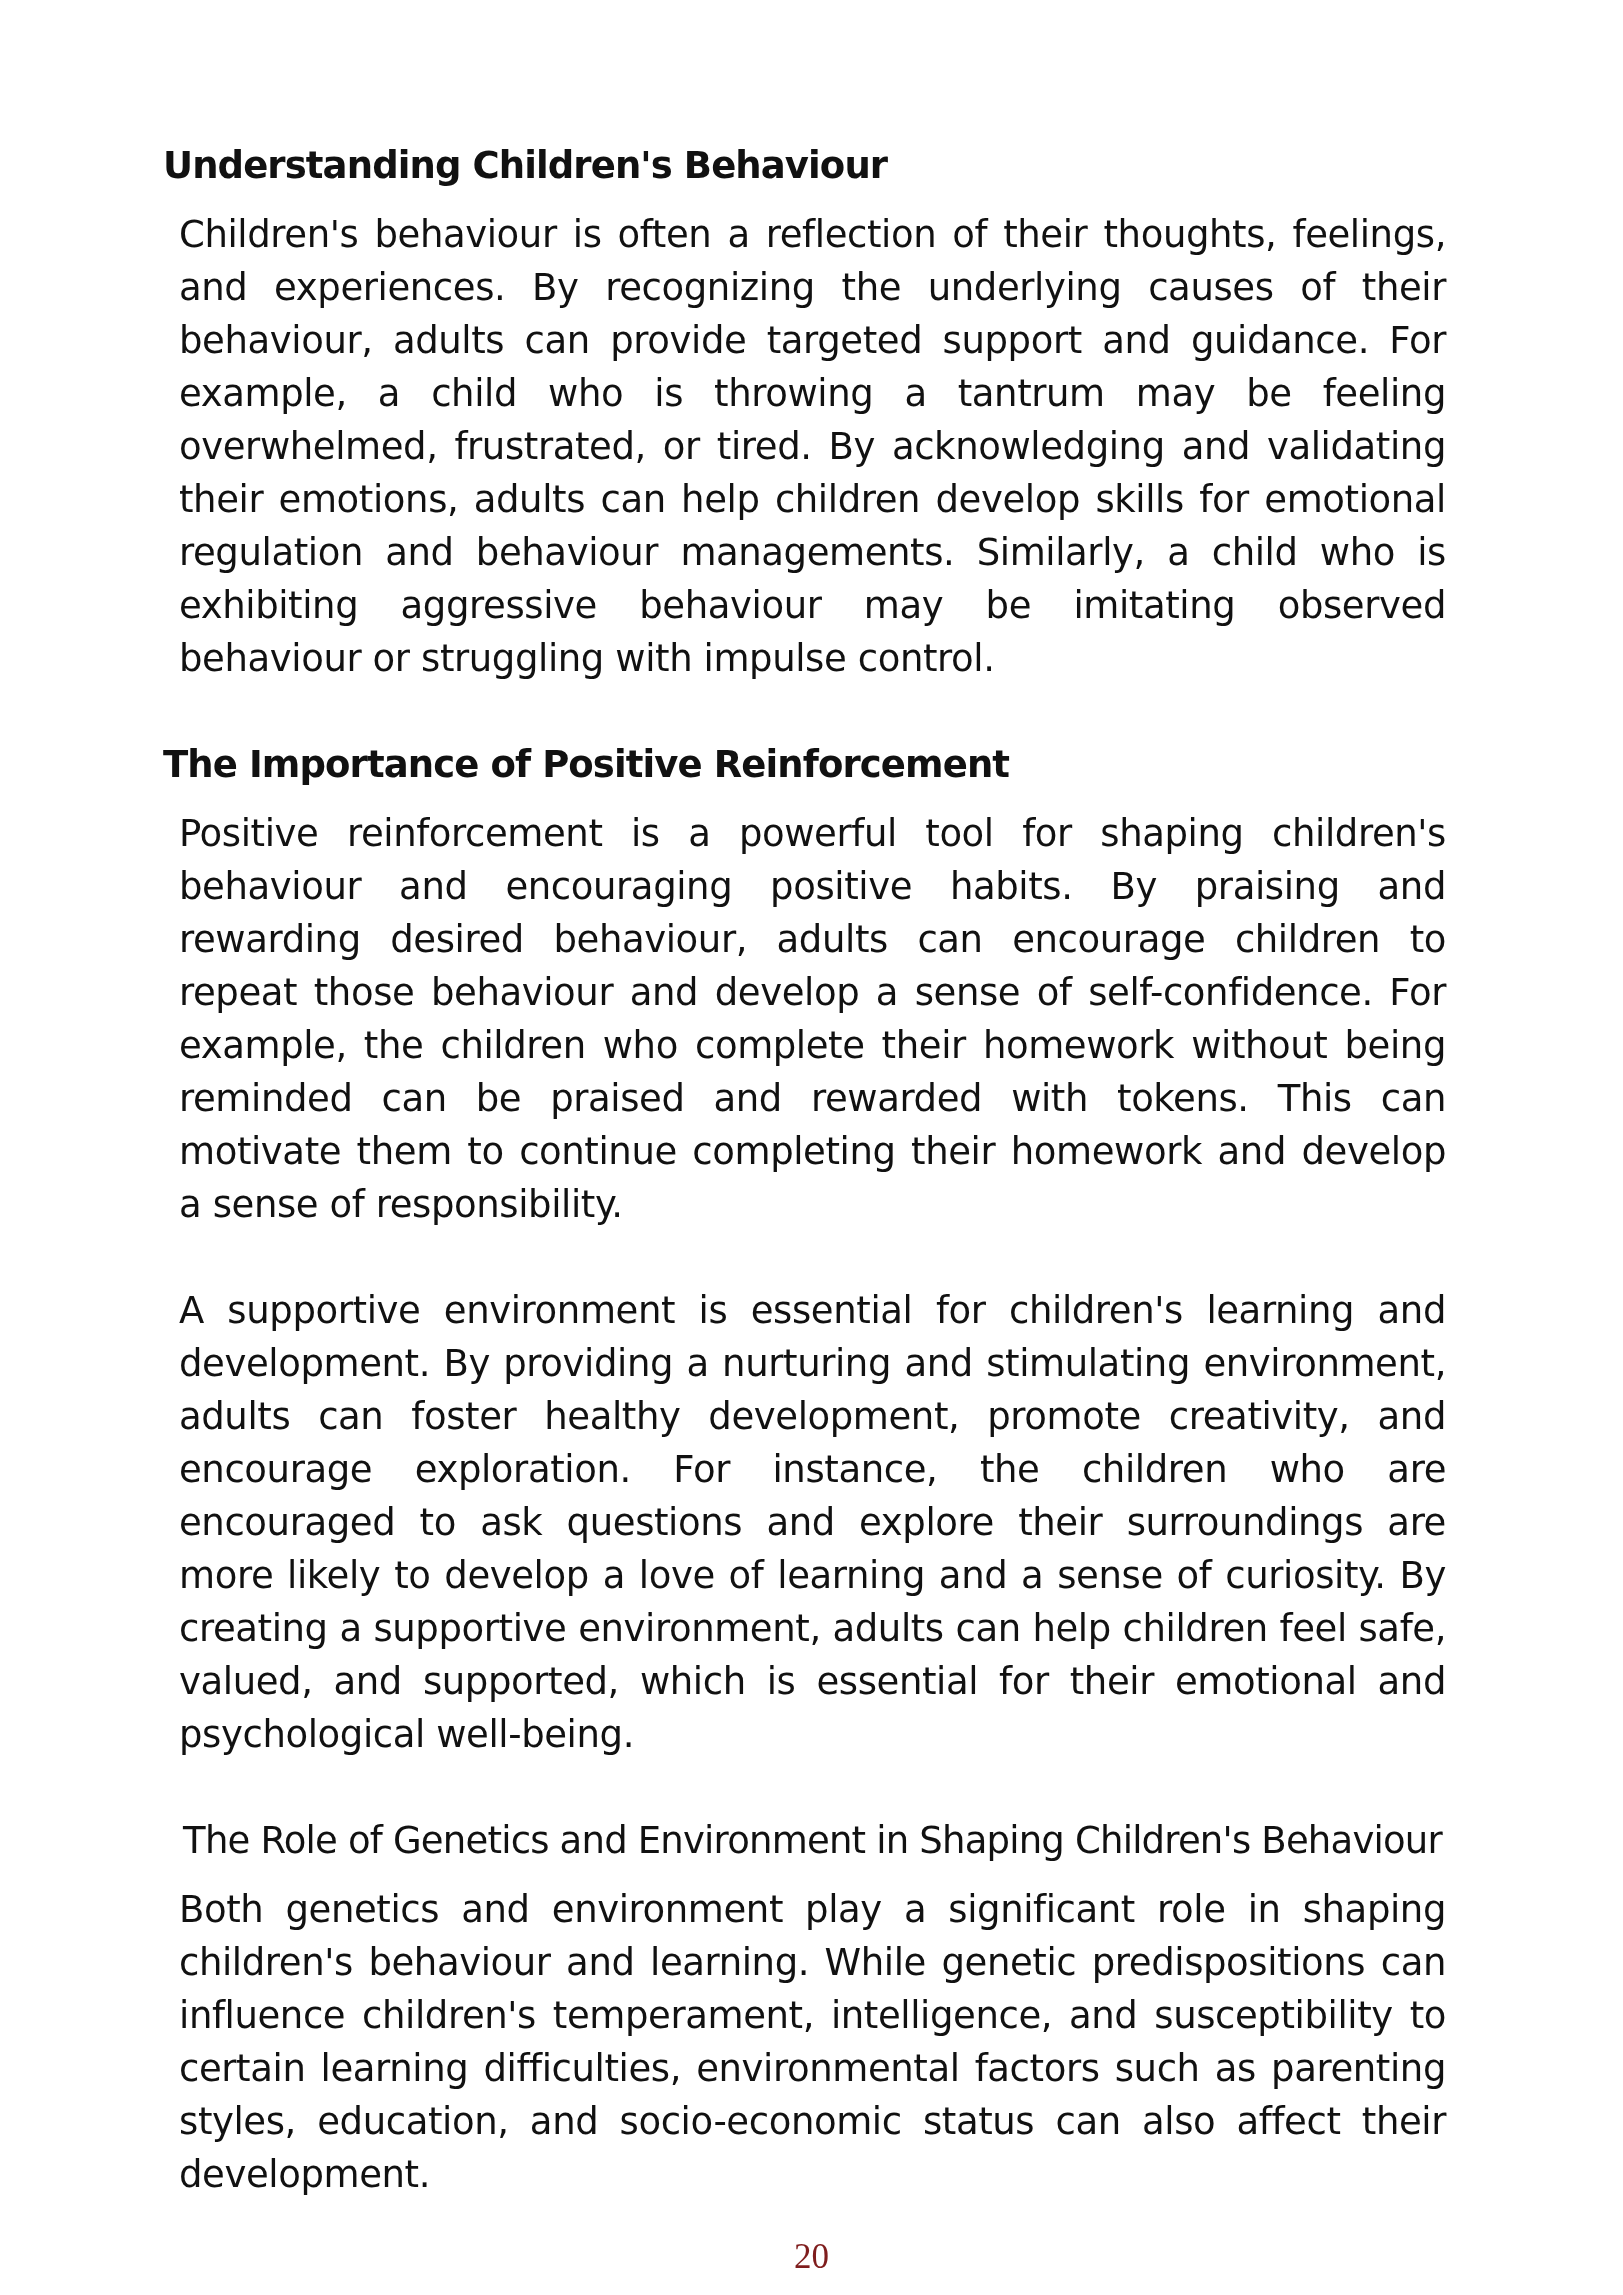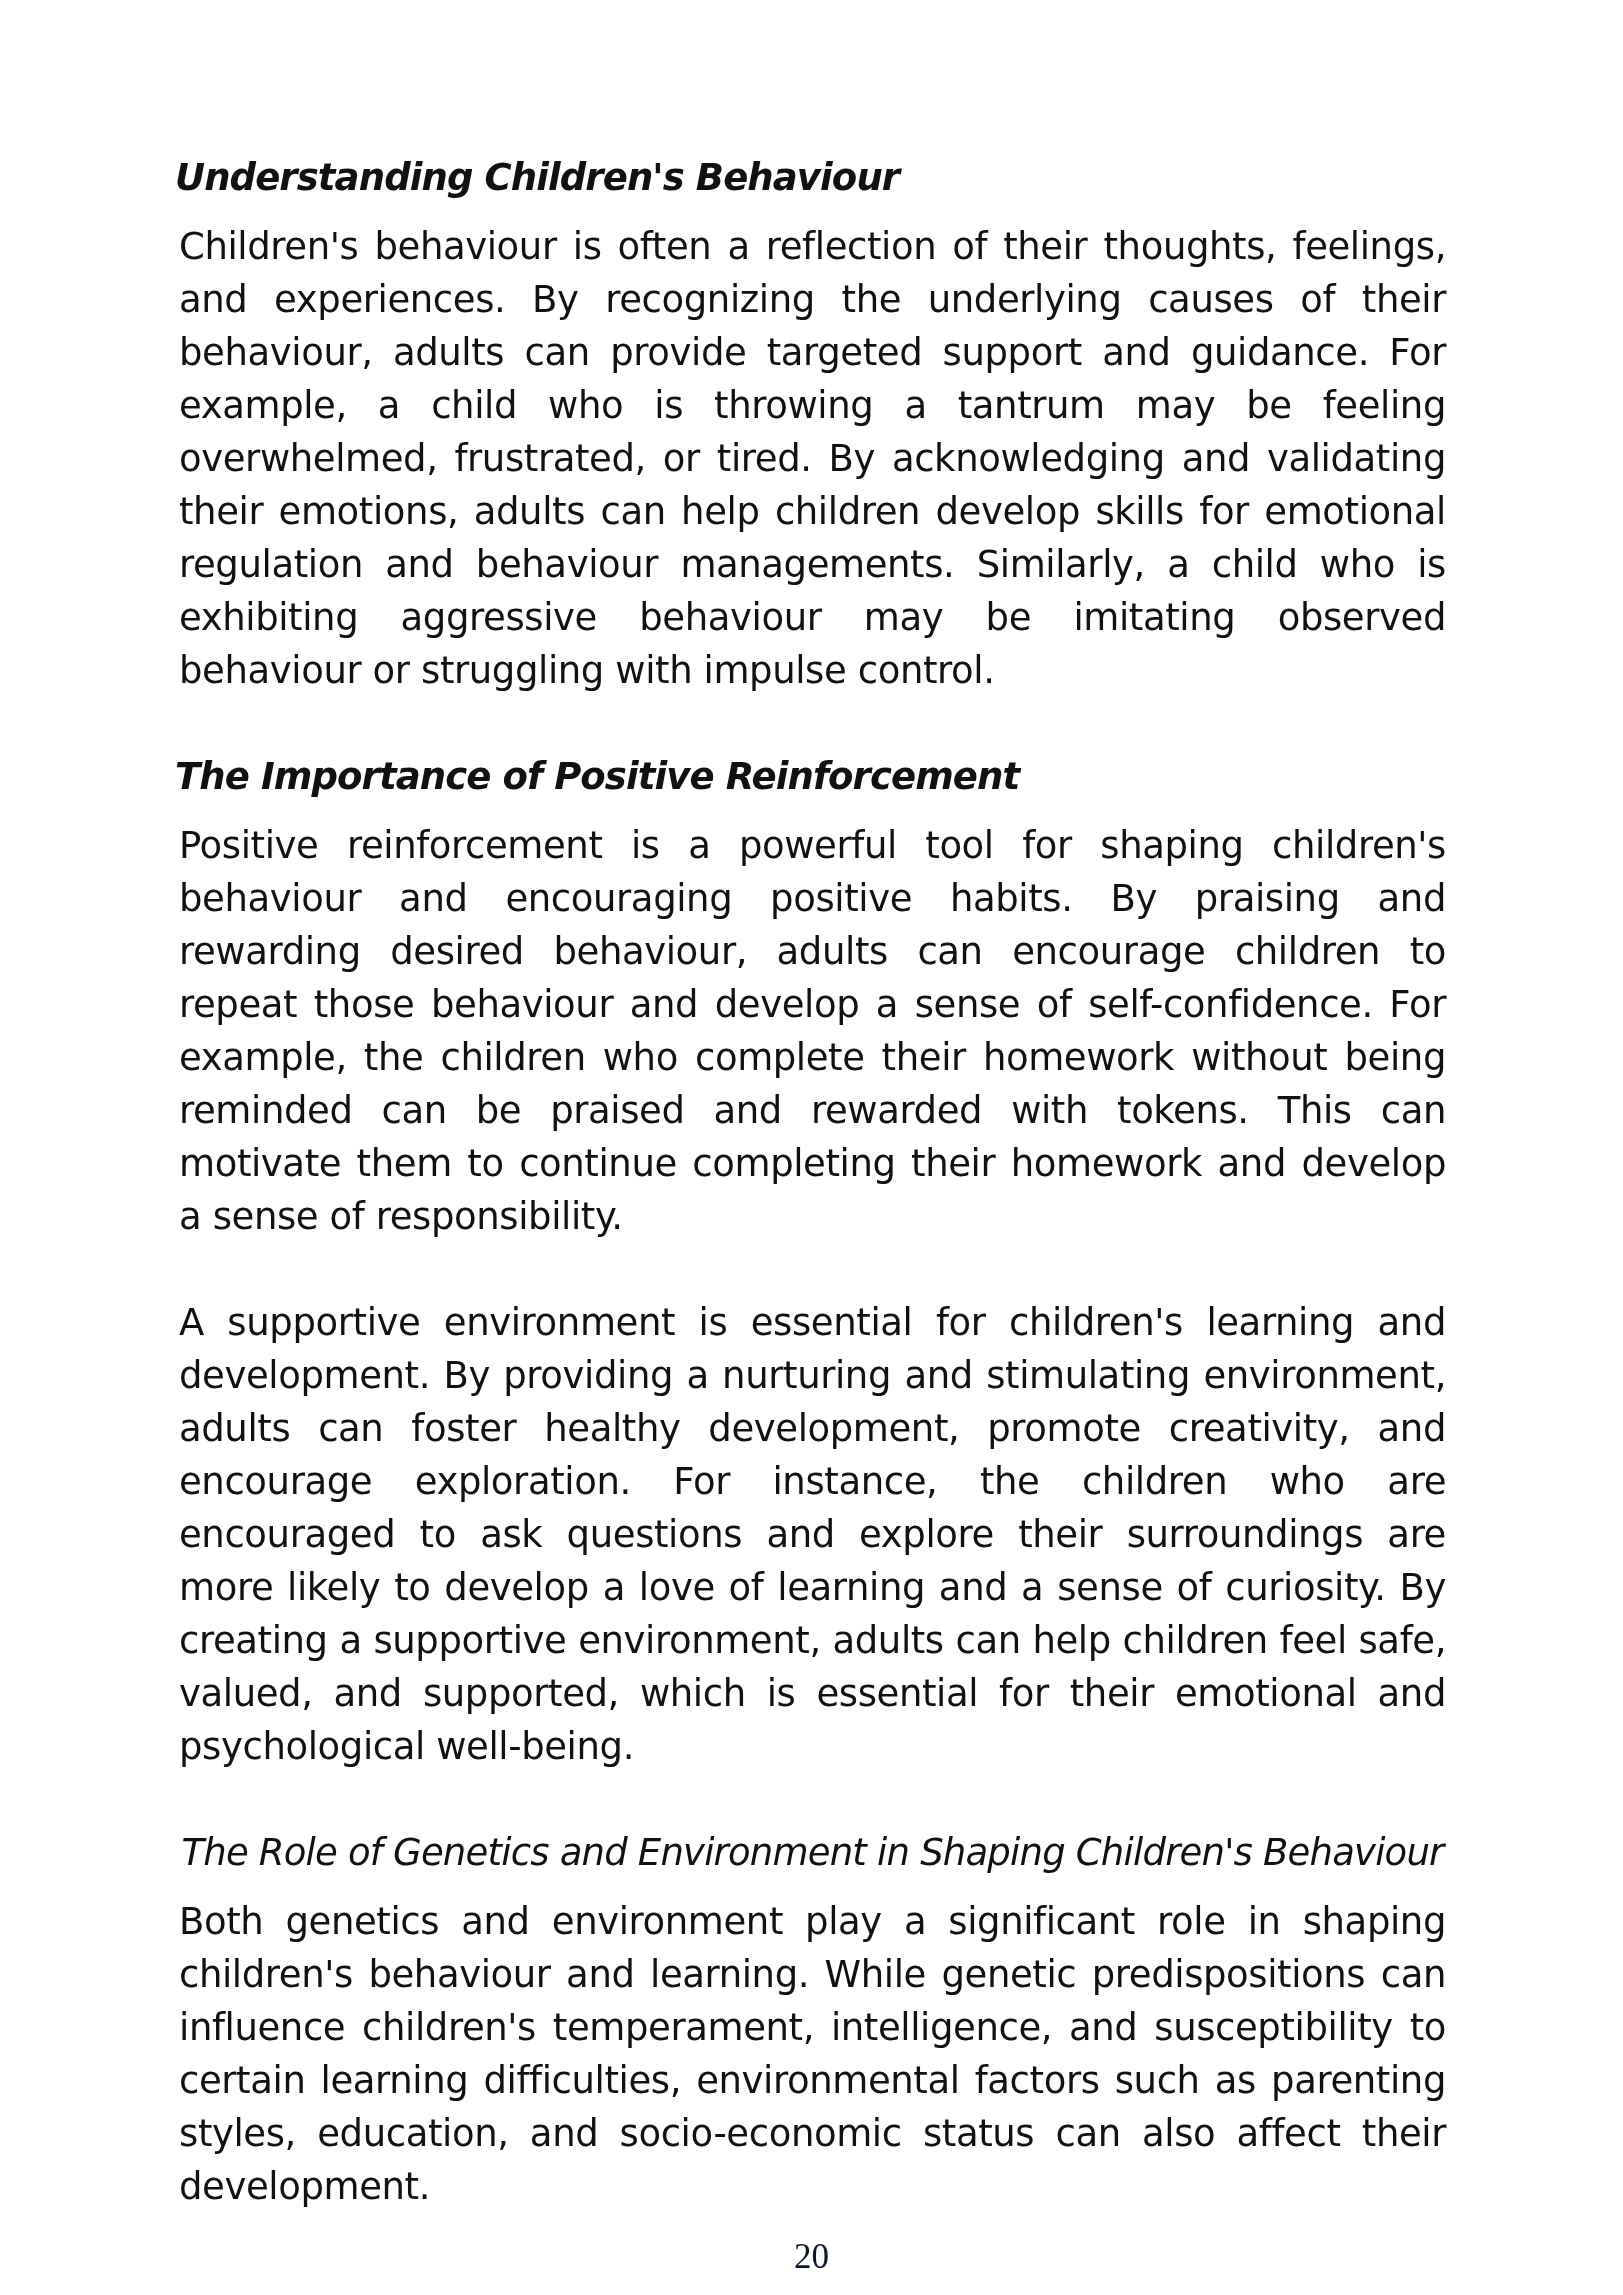--- a/index.html
+++ b/index.html
@@ -9,40 +9,39 @@
     left: 163px;
     top: 139px;
     width: 1299px;
     color: #111111;
     font-family: "DejaVu Sans", sans-serif;
     font-size: 37px;
     line-height: 53px;
   }
   .heading {
     font-weight: bold;
-    margin: 12px;
+    margin: 0;
     letter-spacing: -0.9px;
-    font-style: italic;
   }
   .heading.plain { font-weight: normal; letter-spacing: -0.8px; text-align: center; }
   .para {
     margin: 16px;
     text-align: justify;
     text-align-last: left;
     letter-spacing: -0.4px;
   }
   .section { margin-bottom: 53px; }
   .page-number {
     position: absolute;
     top: 2237px;
     left: 0; width: 100%;
     text-align: center;
     font-family: "Liberation Serif", serif;
     font-size: 35px;
-    color: #0f172a;
+    color: #7f1d1d;
   }
 </style>
 </head>
 <body>
 
 <div class="page">
   <div class="section">
     <p class="heading">Understanding Children's Behaviour</p>
     <p class="para">Children's behaviour is often a reflection of their thoughts, feelings, and experiences. By recognizing the underlying causes of their behaviour, adults can provide targeted support and guidance. For example, a child who is throwing a tantrum may be feeling overwhelmed, frustrated, or tired. By acknowledging and validating their emotions, adults can help children develop skills for emotional regulation and behaviour managements. Similarly, a child who is exhibiting aggressive behaviour may be imitating observed behaviour or struggling with impulse control.</p>
   </div>

